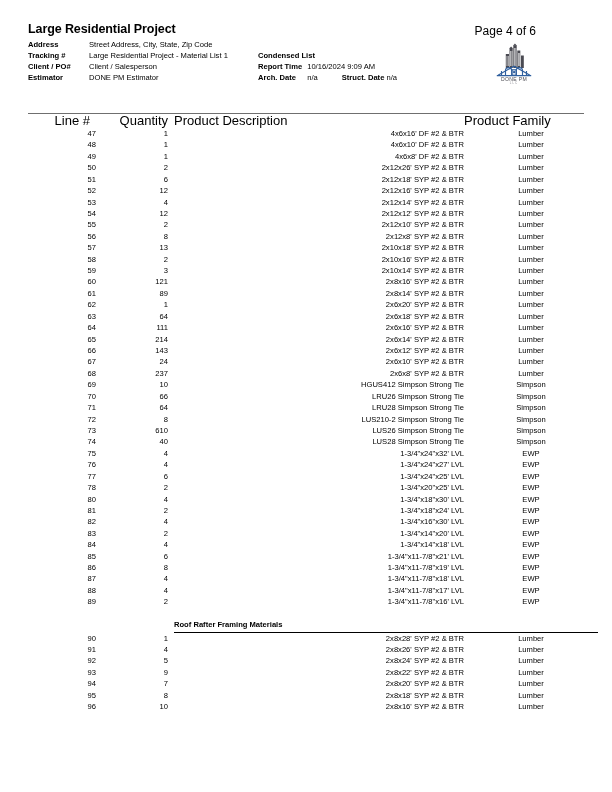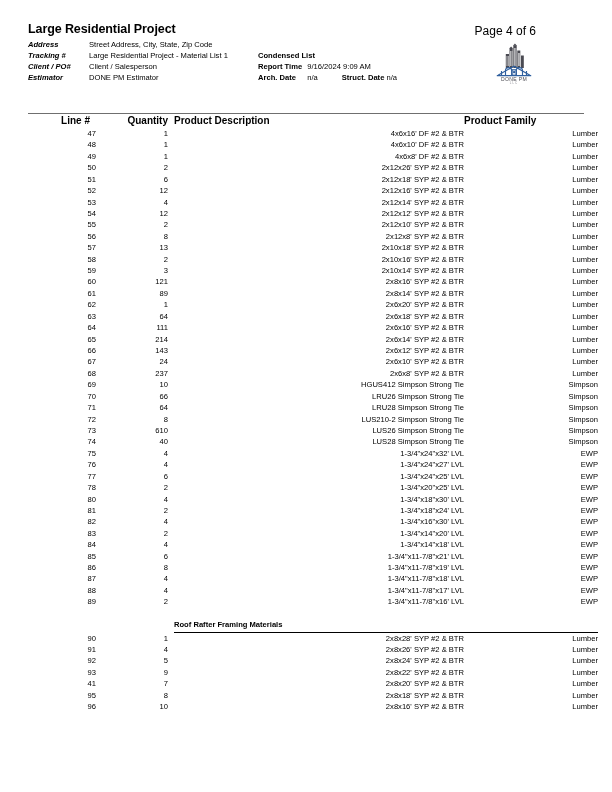--- a/index.html
+++ b/index.html
@@ -59,21 +59,21 @@
     font-weight: bold;
     padding-left: 6px !important;
     padding-right: 5px !important;
   }
   .nowrap-pair { white-space: nowrap; }
   .sub-lbl {
     font-weight: bold;
     padding-left: 24px;
   }
 
-  .w-a { width: 54px; font-style: italic; }
+  .w-a { width: 54px; }
   .w-b { width: 163px; }
 
   
   .page-num {
     position: absolute;
     right: 28px;
     top: 24px;
     font-size: 12px;
     text-align: right;
     white-space: nowrap;
@@ -109,25 +109,25 @@
   }
   table.grid td, table.grid th {
     padding: 0;
     margin: 0;
     vertical-align: baseline;
   }
 
   .c-line   { width: 62px;  text-align: right; padding-right: 2px !important; }
   .c-qty    { width: 70px;  text-align: right; padding-right: 6px !important; }
   .c-desc   { width: 290px; text-align: right; }
-  .c-fam    { width: 134px; text-align: right; }
+  .c-fam    { width: 134px; text-align: center; }
 
   thead th {
-    font-weight: bold;
-    font-size: 10px;
+    font-weight: normal;
+    font-size: 13px;
     line-height: 14px;
     height: 14px;
   }
   thead th.c-line { text-align: right; padding-right: 8px !important; }
   thead th.c-qty  { text-align: right; padding-right: 6px !important; }
   thead th.c-desc { text-align: left; }
   thead th.c-fam  { text-align: left; }
 
   tbody tr.data-row td {
     line-height: 11.42px;
@@ -174,21 +174,21 @@
       </tr>
       <tr>
         <td class="lbl w-a">Tracking #</td>
         <td class="val w-b" style="white-space:normal;">Large Residential Project - Material List 1</td>
         <td class="col-b-label" colspan="2">Condensed List</td>
       </tr>
       <tr>
         <td class="lbl w-a">Client / PO#</td>
         <td class="val w-b">Client / Salesperson</td>
         <td class="col-b-label">Report Time</td>
-        <td class="val">9/16/2024 9:09 AM</td>
+        <td class="val">10/16/2024 9:09 AM</td>
       </tr>
       <tr>
         <td class="lbl w-a">Estimator</td>
         <td class="val w-b">DONE PM Estimator</td>
         <td class="col-b-label">Arch. Date</td>
         <td class="val nowrap-pair">
           <span>n/a</span><span class="sub-lbl">Struct. Date</span>
           <span>n/a</span>
         </td>
       </tr>
@@ -529,21 +529,21 @@
             <td class="c-desc">2x8x24' SYP #2 &amp; BTR</td>
             <td class="c-fam fam-cell">Lumber</td>
           </tr>
           <tr class="data-row">
             <td class="c-line">93</td>
             <td class="c-qty">9</td>
             <td class="c-desc">2x8x22' SYP #2 &amp; BTR</td>
             <td class="c-fam fam-cell">Lumber</td>
           </tr>
           <tr class="data-row">
-            <td class="c-line">41</td>
+            <td class="c-line">94</td>
             <td class="c-qty">7</td>
             <td class="c-desc">2x8x20' SYP #2 &amp; BTR</td>
             <td class="c-fam fam-cell">Lumber</td>
           </tr>
           <tr class="data-row">
             <td class="c-line">95</td>
             <td class="c-qty">8</td>
             <td class="c-desc">2x8x18' SYP #2 &amp; BTR</td>
             <td class="c-fam fam-cell">Lumber</td>
           </tr>

